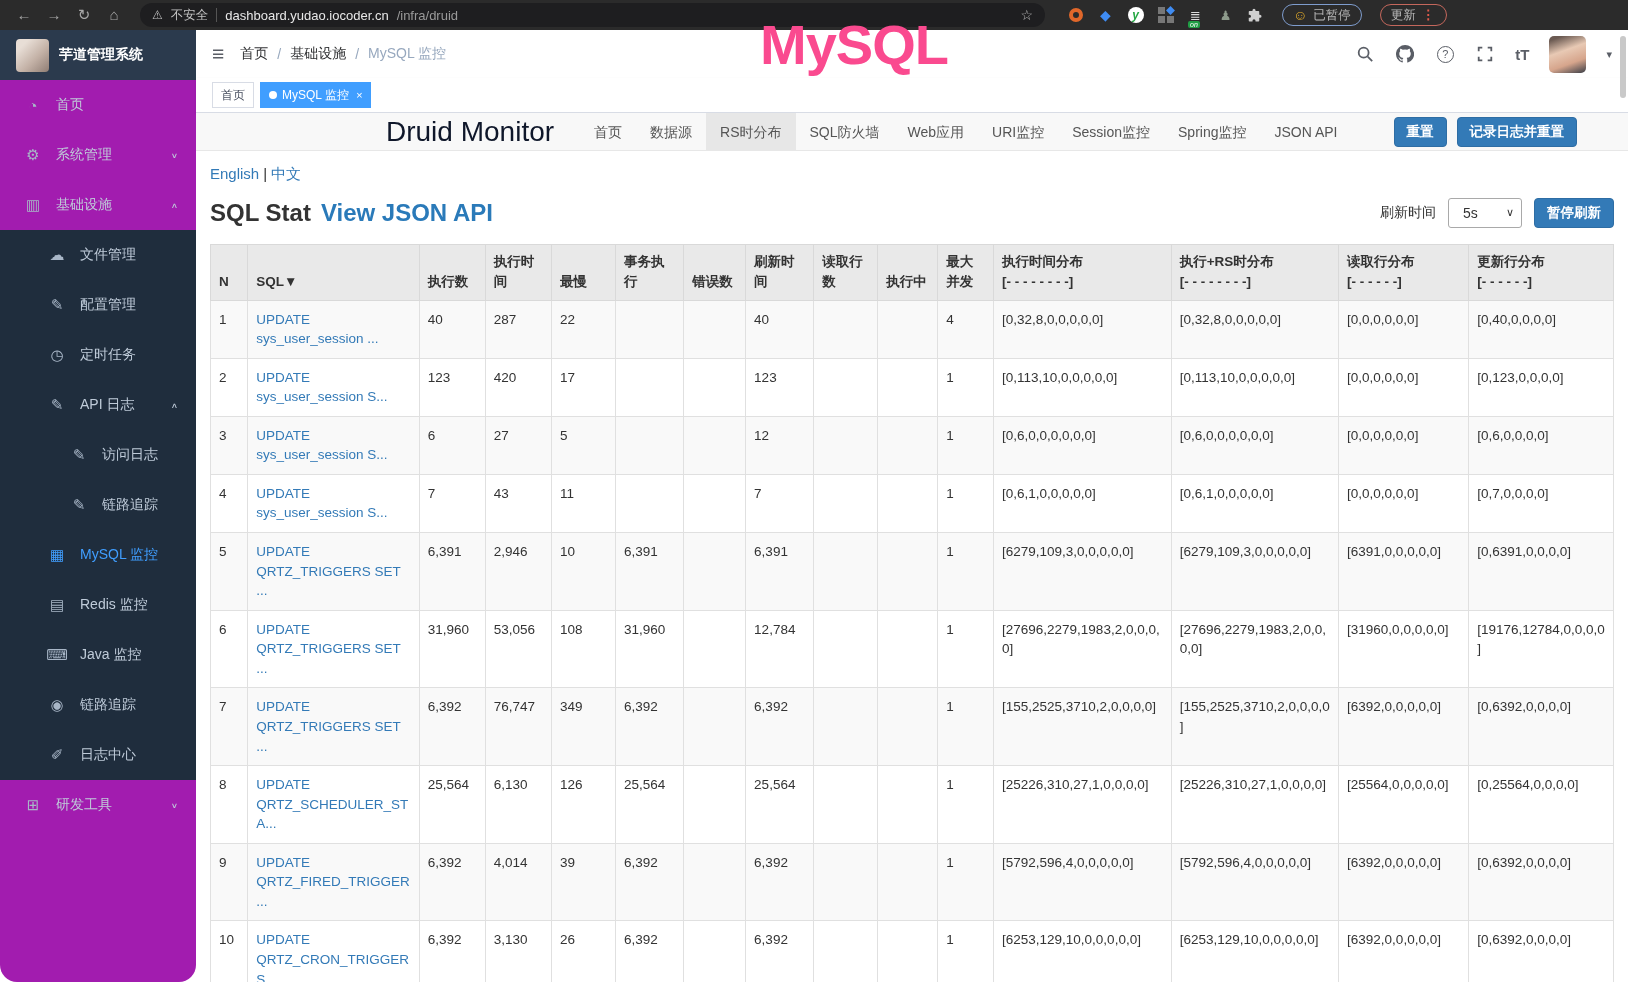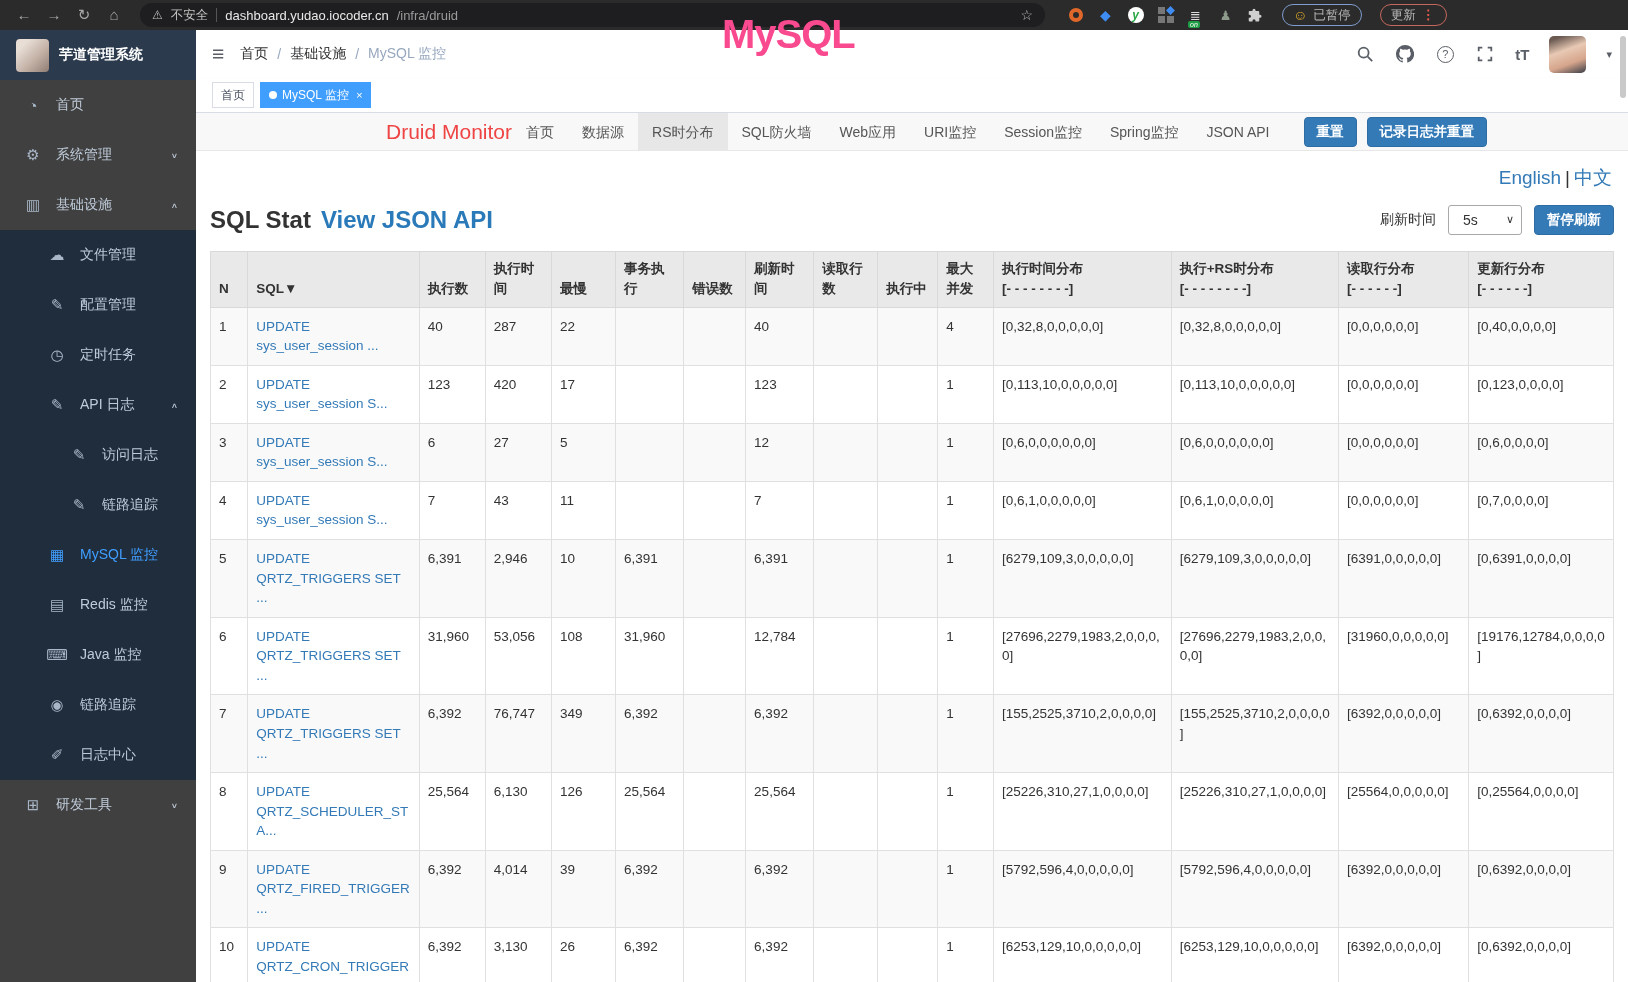--- a/index.html
+++ b/index.html
@@ -29,21 +29,21 @@
   .ghosty { color:#8d9a8b; font-size:13px; }
   .puzzle { fill:#cfcfcf; }
   .pill { height:22px; border-radius:11px; display:flex; align-items:center; gap:6px; padding:0 10px; margin-left:12px; cursor:pointer;}
   .paused-pill { border:1.5px solid #7e9ccd; color:#b9b9b9; font-size:12.5px; }
   .face { color:#f0b429; font-size:14px; }
   .update-pill { border:1.5px solid #c4675c; color:#b9b9b9; font-size:12.5px;font-family:Liberation Serif, serif; }
   .dots { color:#df5a4b; font-size:13px; font-weight:bold; letter-spacing:1px;}
 
   
   .app { display:flex; height:952px; }
-  .sidebar { width:196px; background:#404040; flex-shrink:0; color:#bfcbd9; }
+  .sidebar { width:196px; background:#a21caf; flex-shrink:0; color:#bfcbd9;border-radius:17px; }
   .logo-row { height:50px; display:flex; align-items:center; padding-left:16px; gap:10px; background:#2b3a4d; }
   .logo-img { width:33px; height:33px; border-radius:4px; background:linear-gradient(135deg,#e8ded6 20%,#c3b1a6 60%,#8f7d74); }
   .logo-title { color:#fff; font-weight:bold; font-size:14px; }
   .menu-item { height:50px; display:flex; align-items:center; font-size:14px; cursor:pointer; }
   .menu-item.sub { background:#1f2d3d; }
   .menu-item.active { color:#409EFF; }
   .mi-icon { width:22px; text-align:center; margin-right:12px; font-size:15px; color:#a8b6c7; }
   .menu-item.active .mi-icon { color:#409EFF; }
   .chev { margin-left:auto; margin-right:18px; font-size:10px; color:#bfcbd9; transform:scaleY(.75); }
 
@@ -70,49 +70,49 @@
   .tags-row { height:35px; display:flex; align-items:center; gap:6px; padding:0 16px; border-bottom:1px solid #d8dce5; background:#fff; box-shadow:0 1px 3px rgba(0,0,0,.06); }
   .tag { height:26px; border:1px solid #d8dce5; background:#fff; color:#495060; font-size:12px; display:flex; align-items:center; gap:5px; padding:0 8px; cursor:pointer; }
   .tag.active { background:#409EFF; border-color:#409EFF; color:#fff; }
   .tag-dot { width:8px; height:8px; border-radius:50%; background:#fff; display:none; }
   .tag-dot.show { display:block; }
   .tag-close { font-size:11px; display:none; margin-left:2px;}
   .tag-close.show { display:block; }
 
   
   .druid-nav { height:38px; background:#f8f8f8; border-bottom:1px solid #e7e7e7; display:flex; align-items:center; padding-left:190px; }
-  .druid-brand { font-size:21px; color:#ef4444; cursor:pointer; white-space:nowrap; }
+  .druid-brand { font-size:28px; color:#0f172a; margin-right:26px; cursor:pointer; white-space:nowrap; }
   .druid-item { height:38px; line-height:38px; padding:0 14px; font-size:14px; color:#555; cursor:pointer; white-space:nowrap; }
   .druid-item.active { background:#e7e7e7; }
-  .druid-btns { display:flex; align-items:flex-end; margin-left:20px; gap:10px; }
+  .druid-btns { display:flex; align-items:flex-end; margin-left:42px; gap:10px; }
   .btn-primary { background:#337ab7; border:1px solid #2e6da4; color:#fff; font-weight:bold; font-size:13.5px; border-radius:4px; padding:5px 12px; cursor:pointer; font-family:inherit; }
 
   
   .content { flex:1; padding:6px 14px 0 14px; overflow:hidden; }
-  .lang-row { text-align:right; font-size:19px; padding:8px 2px 0 0; }
+  .lang-row { font-size:15px; padding:8px 2px 0 0; }
   .lang-link { color:#337ab7; cursor:pointer; }
   .lang-sep { color:#333; margin:0 4px; }
   .title-row { display:flex; align-items:center; margin:14px 0 16px; }
   .page-title { font-size:24px; font-weight:bold; color:#333; }
   .title-link { font-size:24px; font-weight:bold; color:#2a7ab9; margin-left:10px; cursor:pointer; }
   .refresh { margin-left:auto; display:flex; align-items:center; gap:12px; font-size:14px; color:#333; }
   .sel-wrap { position:relative; }
   .sel-wrap select { appearance:none; -webkit-appearance:none; width:74px; height:30px; border:1px solid #a9a9a9; border-radius:3px; background:#fff; font-size:14px; padding:0 22px 0 14px; font-family:inherit; color:#333; cursor:pointer;}
   .sel-caret { position:absolute; right:8px; top:8px; font-size:11px; color:#333; pointer-events:none; }
 
   
   table { width:100%; border-collapse:collapse; table-layout:fixed; }
   th { background:#e9e9e9; border:1px solid #d9d9d9; text-align:left; font-size:13.5px; color:#333; padding:7px 8px; vertical-align:bottom; line-height:1.5; font-weight:bold; }
   .th-sub { display:block; }
   td { border:1px solid #e0e0e0; padding:9px 8px; font-size:13.5px; color:#333; vertical-align:top; line-height:1.45; height:36px; word-wrap:break-word; }
   tbody tr:nth-child(odd) td { background:#f9f9f9; }
   .sql-link { color:#337ab7; cursor:pointer; }
 
   
-  .annotation { position:absolute; left:722px; top:12px; font-size:40px; font-weight:bold; color:#fa4a8f; z-index:50; letter-spacing:-1px; }
+  .annotation { position:absolute; left:760px; top:12px; font-size:56px; font-weight:bold; color:#fa4a8f; z-index:50; letter-spacing:-1px; }
   .scroll-thumb { position:absolute; right:2px; top:36px; width:6px; height:62px; border-radius:3px; background:#c9c9c9; z-index:40; cursor:pointer;}
 </style>
 </head>
 <body>
 
 <div class="browser-bar">
   <span class="b-ico">←</span>
   <span class="b-ico">→</span>
   <span class="b-ico">↻</span>
   <span class="b-ico">⌂</span>

